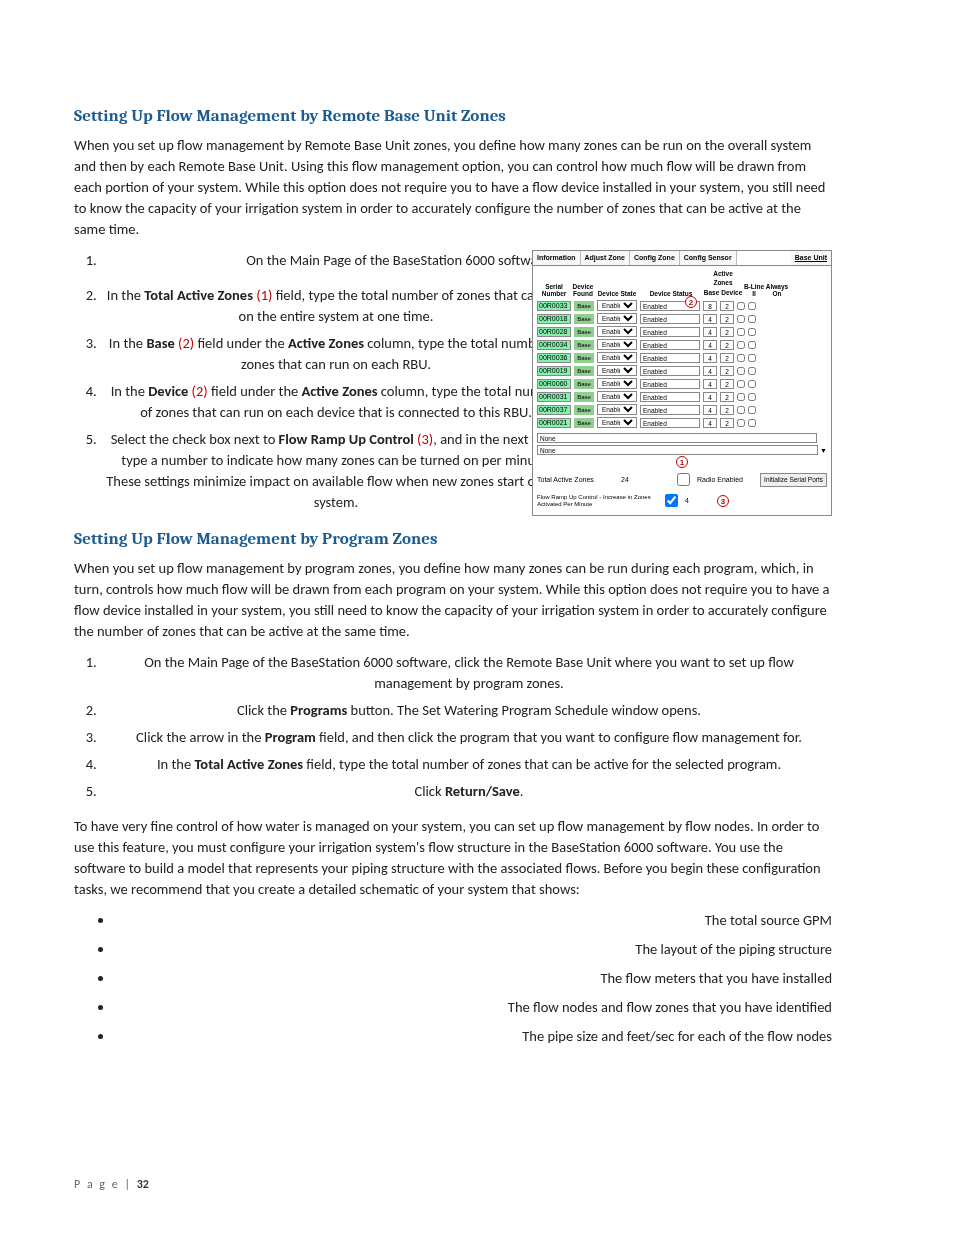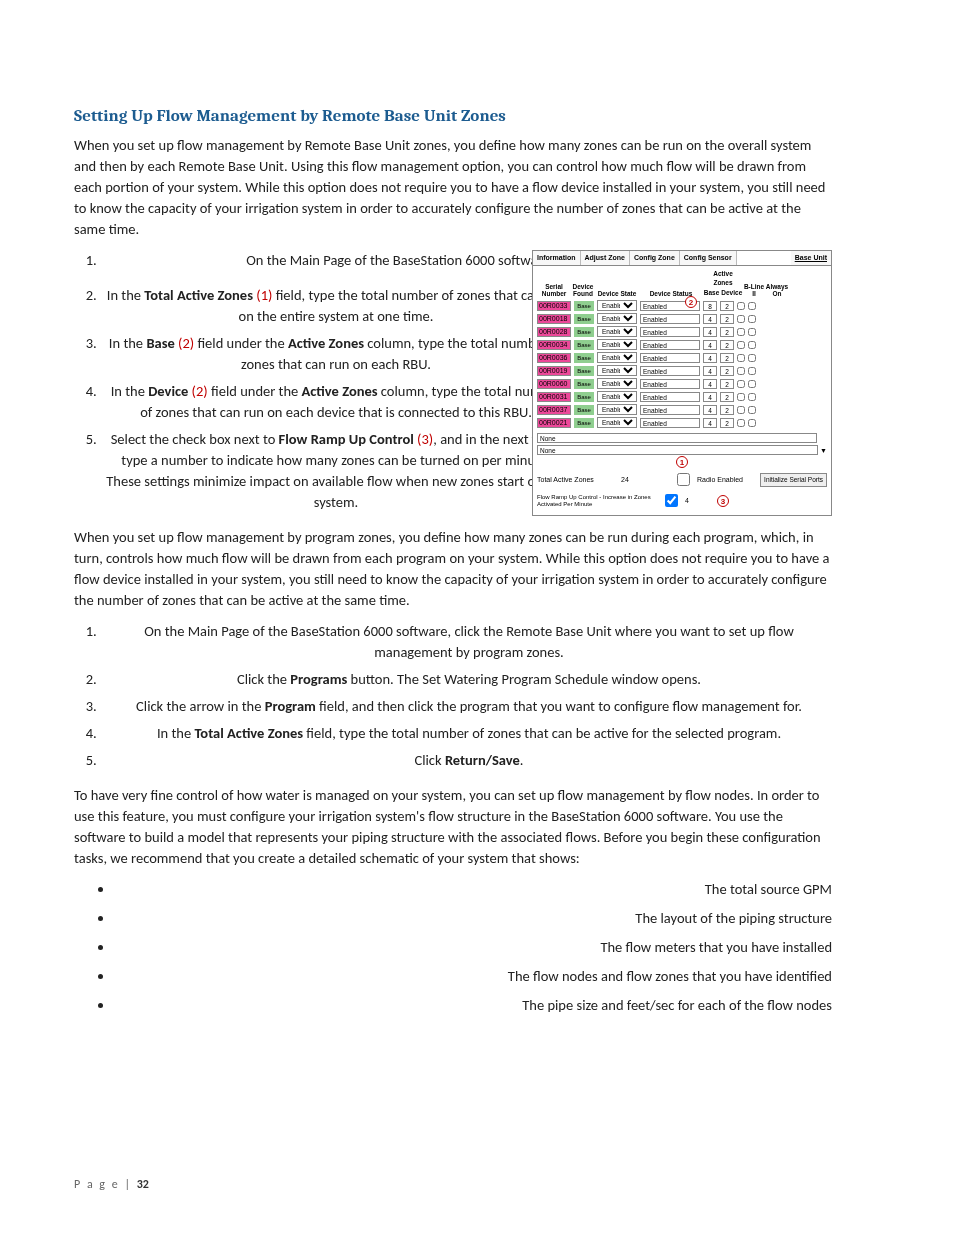--- a/index.html
+++ b/index.html
@@ -43,21 +43,21 @@
     background: #fff;
     font-size: 7px;
     font-family: Tahoma, Arial, sans-serif;
     color: #000;
   }
   .fig-tabs { display:flex; border-bottom: 1px solid #888; }
   .fig-tab { padding:2px 4px; border-right:1px solid #bbb; font-weight:bold; background:#f7f7f7;}
   .fig-tab:last-child { border-right:none; margin-left:auto; text-decoration:underline;}
   .fig-hdr { display:flex; padding:3px 4px; font-weight:bold; align-items:flex-end; font-size:6.5px;}
   .fr { display:flex; padding:0 4px 2px 4px; align-items:center; font-size:7px; gap:3px;}
-  .fr input[type="text"].serial { width:34px; height:10px; font-size:7px; border:1px solid #888; padding:0 1px; background:#ec4899;}
+  .fr input[type="text"].serial { width:34px; height:10px; font-size:7px; border:1px solid #888; padding:0 1px; background:#86efac;}
   .fr .found { width:20px; background:#8fce8f; color:#000; text-align:center; height:10px; line-height:10px; font-size:6px;}
   .fr select { width:40px; height:11px; font-size:6.5px; border:1px solid #888; padding:0; background:#fff;}
   .fr .status { width:60px; height:10px; border:1px solid #888; font-size:6.5px; padding:0 2px; line-height:10px; background:#fff;}
   .fr .num { width:14px; height:10px; border:1px solid #888; text-align:center; font-size:6.5px; line-height:9px; background:#fff;}
   .fr input[type="checkbox"]{ width:8px; height:8px; margin:0;}
   .fig-foot { padding:3px 4px 5px 4px; }
   .fig-foot .wide { width:280px; height:10px; border:1px solid #888; font-size:6.5px; padding:0 2px; line-height:10px; background:#fff; margin-bottom:2px;}
   .fig-foot-row { display:flex; align-items:center; gap:4px; margin-top:2px;}
   .circ {
     display:inline-block; width:12px; height:12px; border:1.5px solid #c00000; border-radius:50%;
@@ -257,20 +257,21 @@
           <span style="width:120px;font-size:6px;line-height:1.1">Flow Ramp Up Control - Increase in Zones Activated Per Minute</span>
           <input type="checkbox" checked="" style="">
           <span class="num" style="width:28px">4</span>
           <span class="circ">3</span>
         </div>
       </div>
       <span class="circ circ-pos" style="top:45px;left:152px;">2</span>
     </div>
   </div>
 
+  <div class="section-head">Setting Up Flow Management by Program Zones</div>
   <p class="body">When you set up flow management by program zones, you define how many zones can be run during each program, which, in turn, controls how much flow will be drawn from each program on your system. While this option does not require you to have a flow device installed in your system, you still need to know the capacity of your irrigation system in order to accurately configure the number of zones that can be active at the same time.</p>
   <ol>
     <li>On the Main Page of the BaseStation 6000 software, click the Remote Base Unit where you want to set up flow management by program zones.</li>
     <li>
       <span>Click the </span><b>Programs</b><span> button. The Set Watering Program Schedule window opens.</span>
     </li>
     <li>
       <span>Click the arrow in the </span><b>Program</b><span> field, and then click the program that you want to configure flow management for.</span>
     </li>
     <li>

